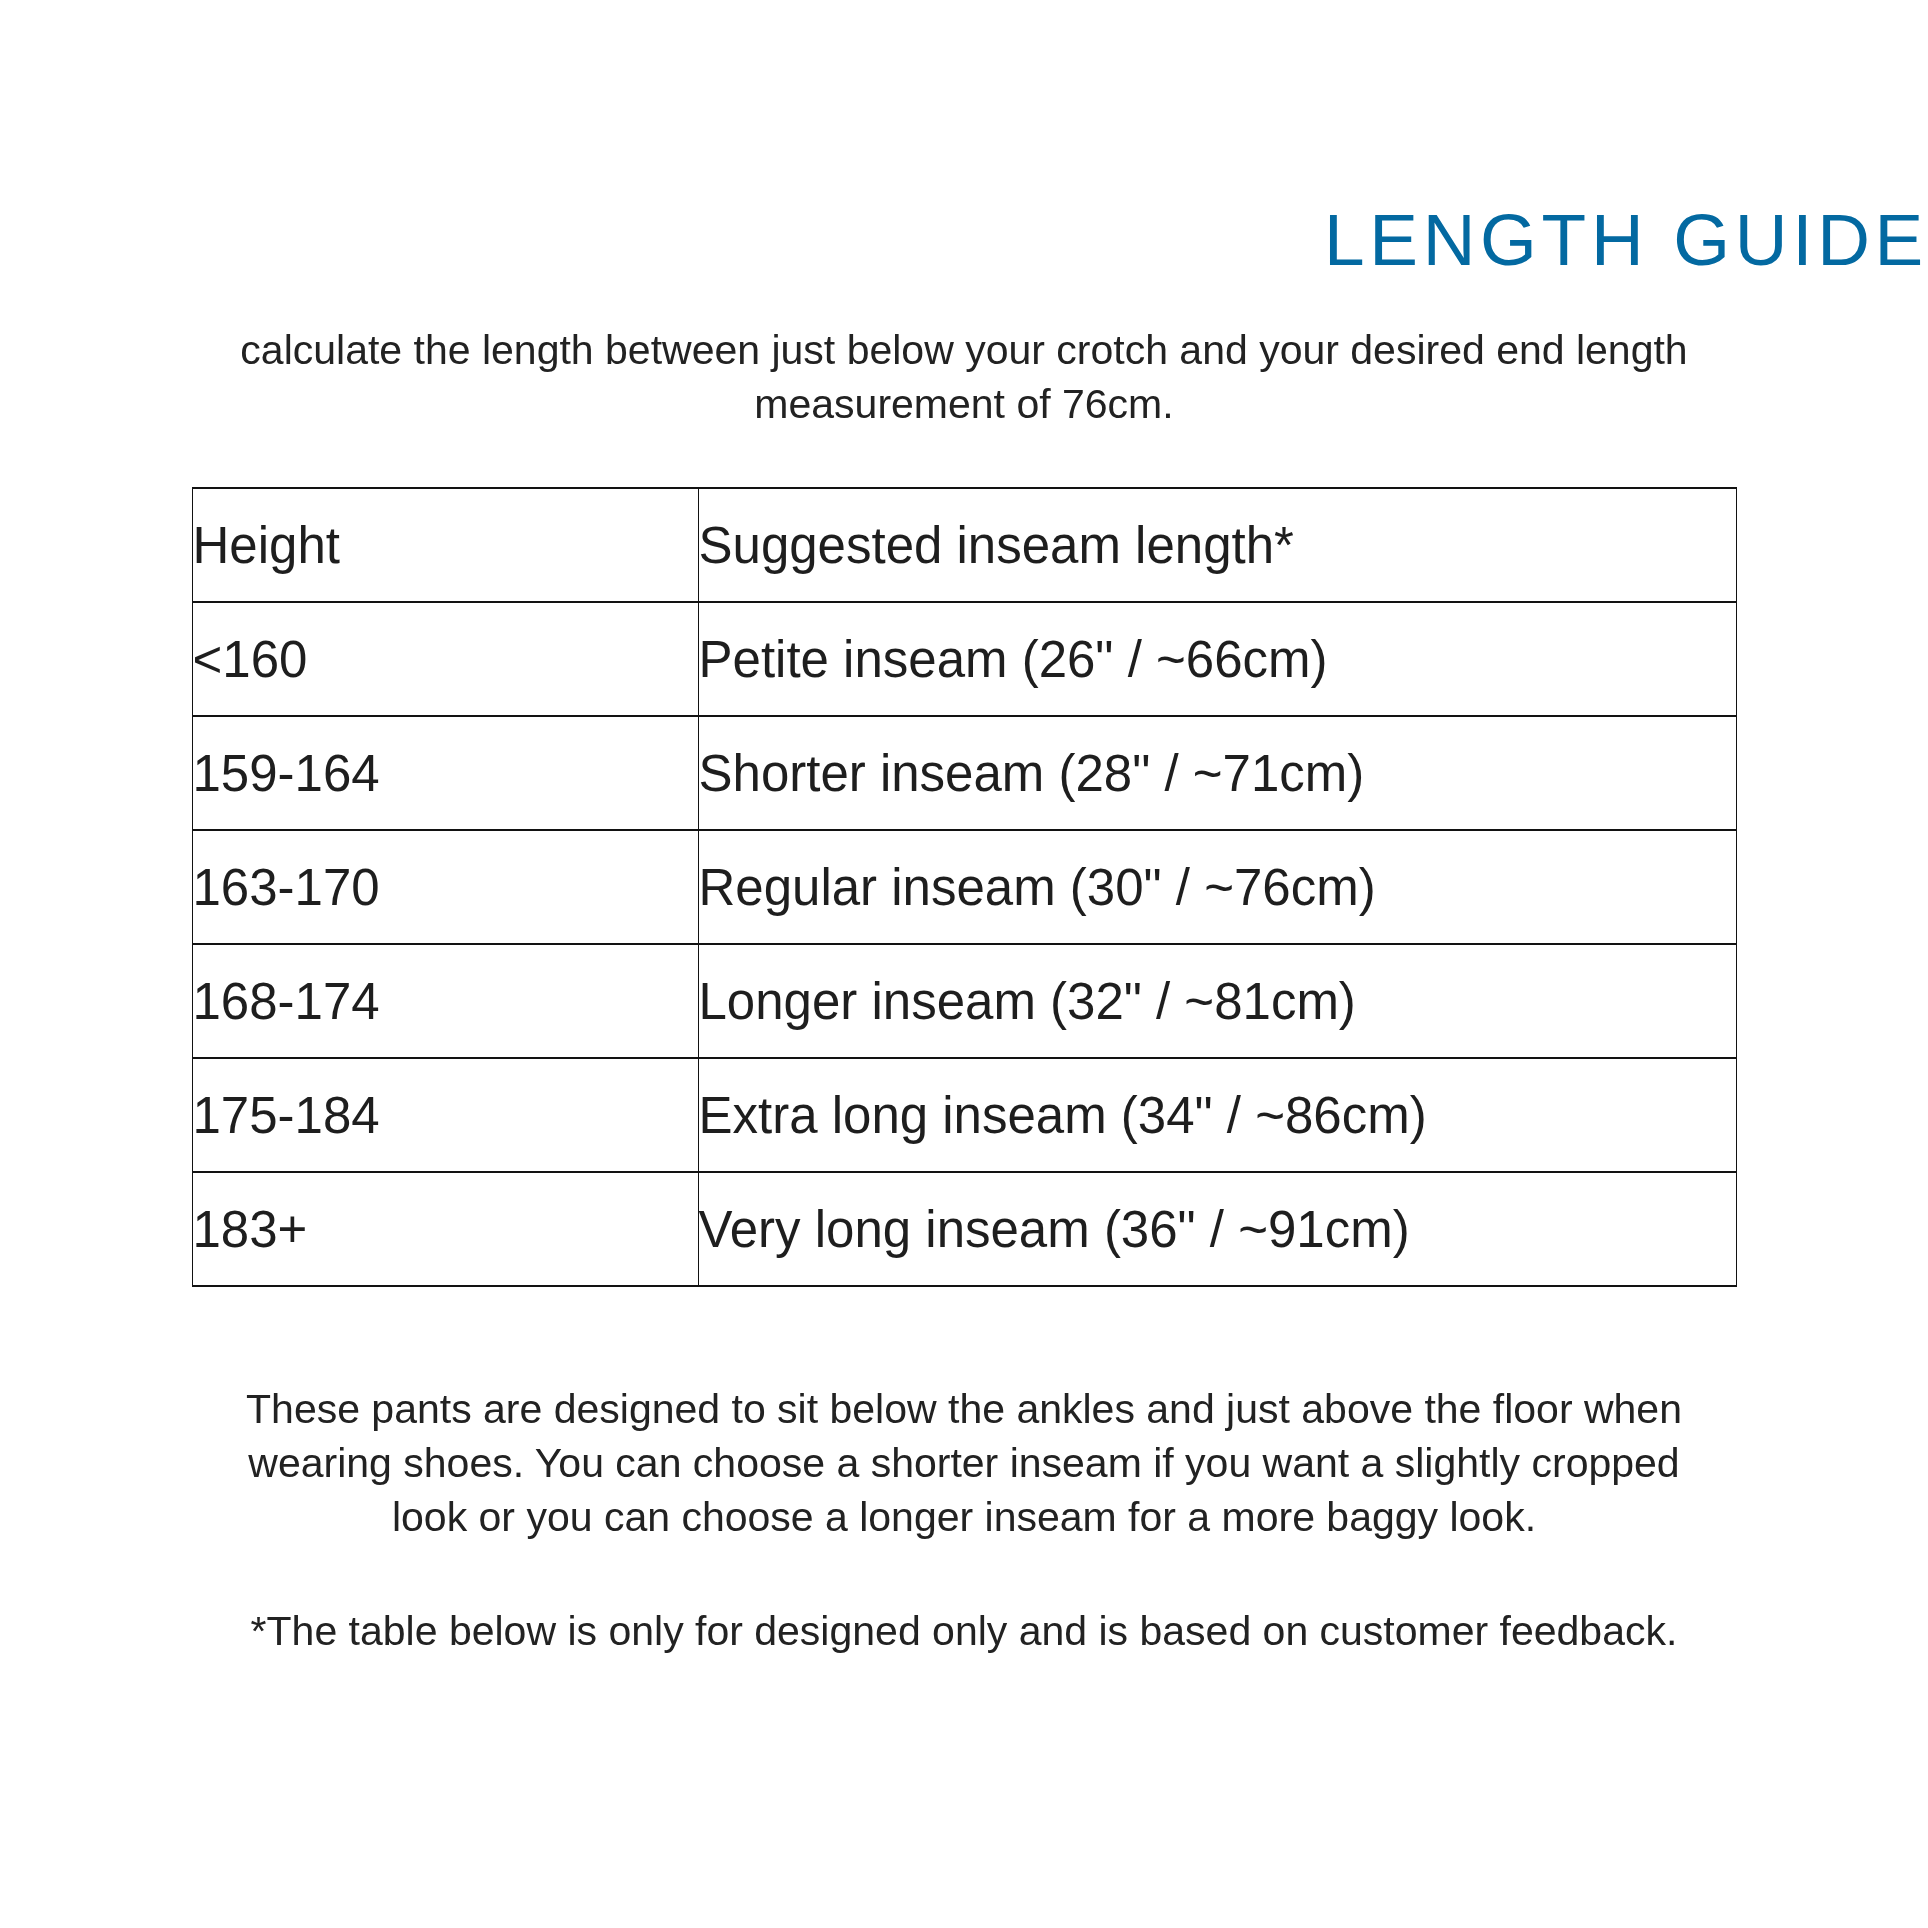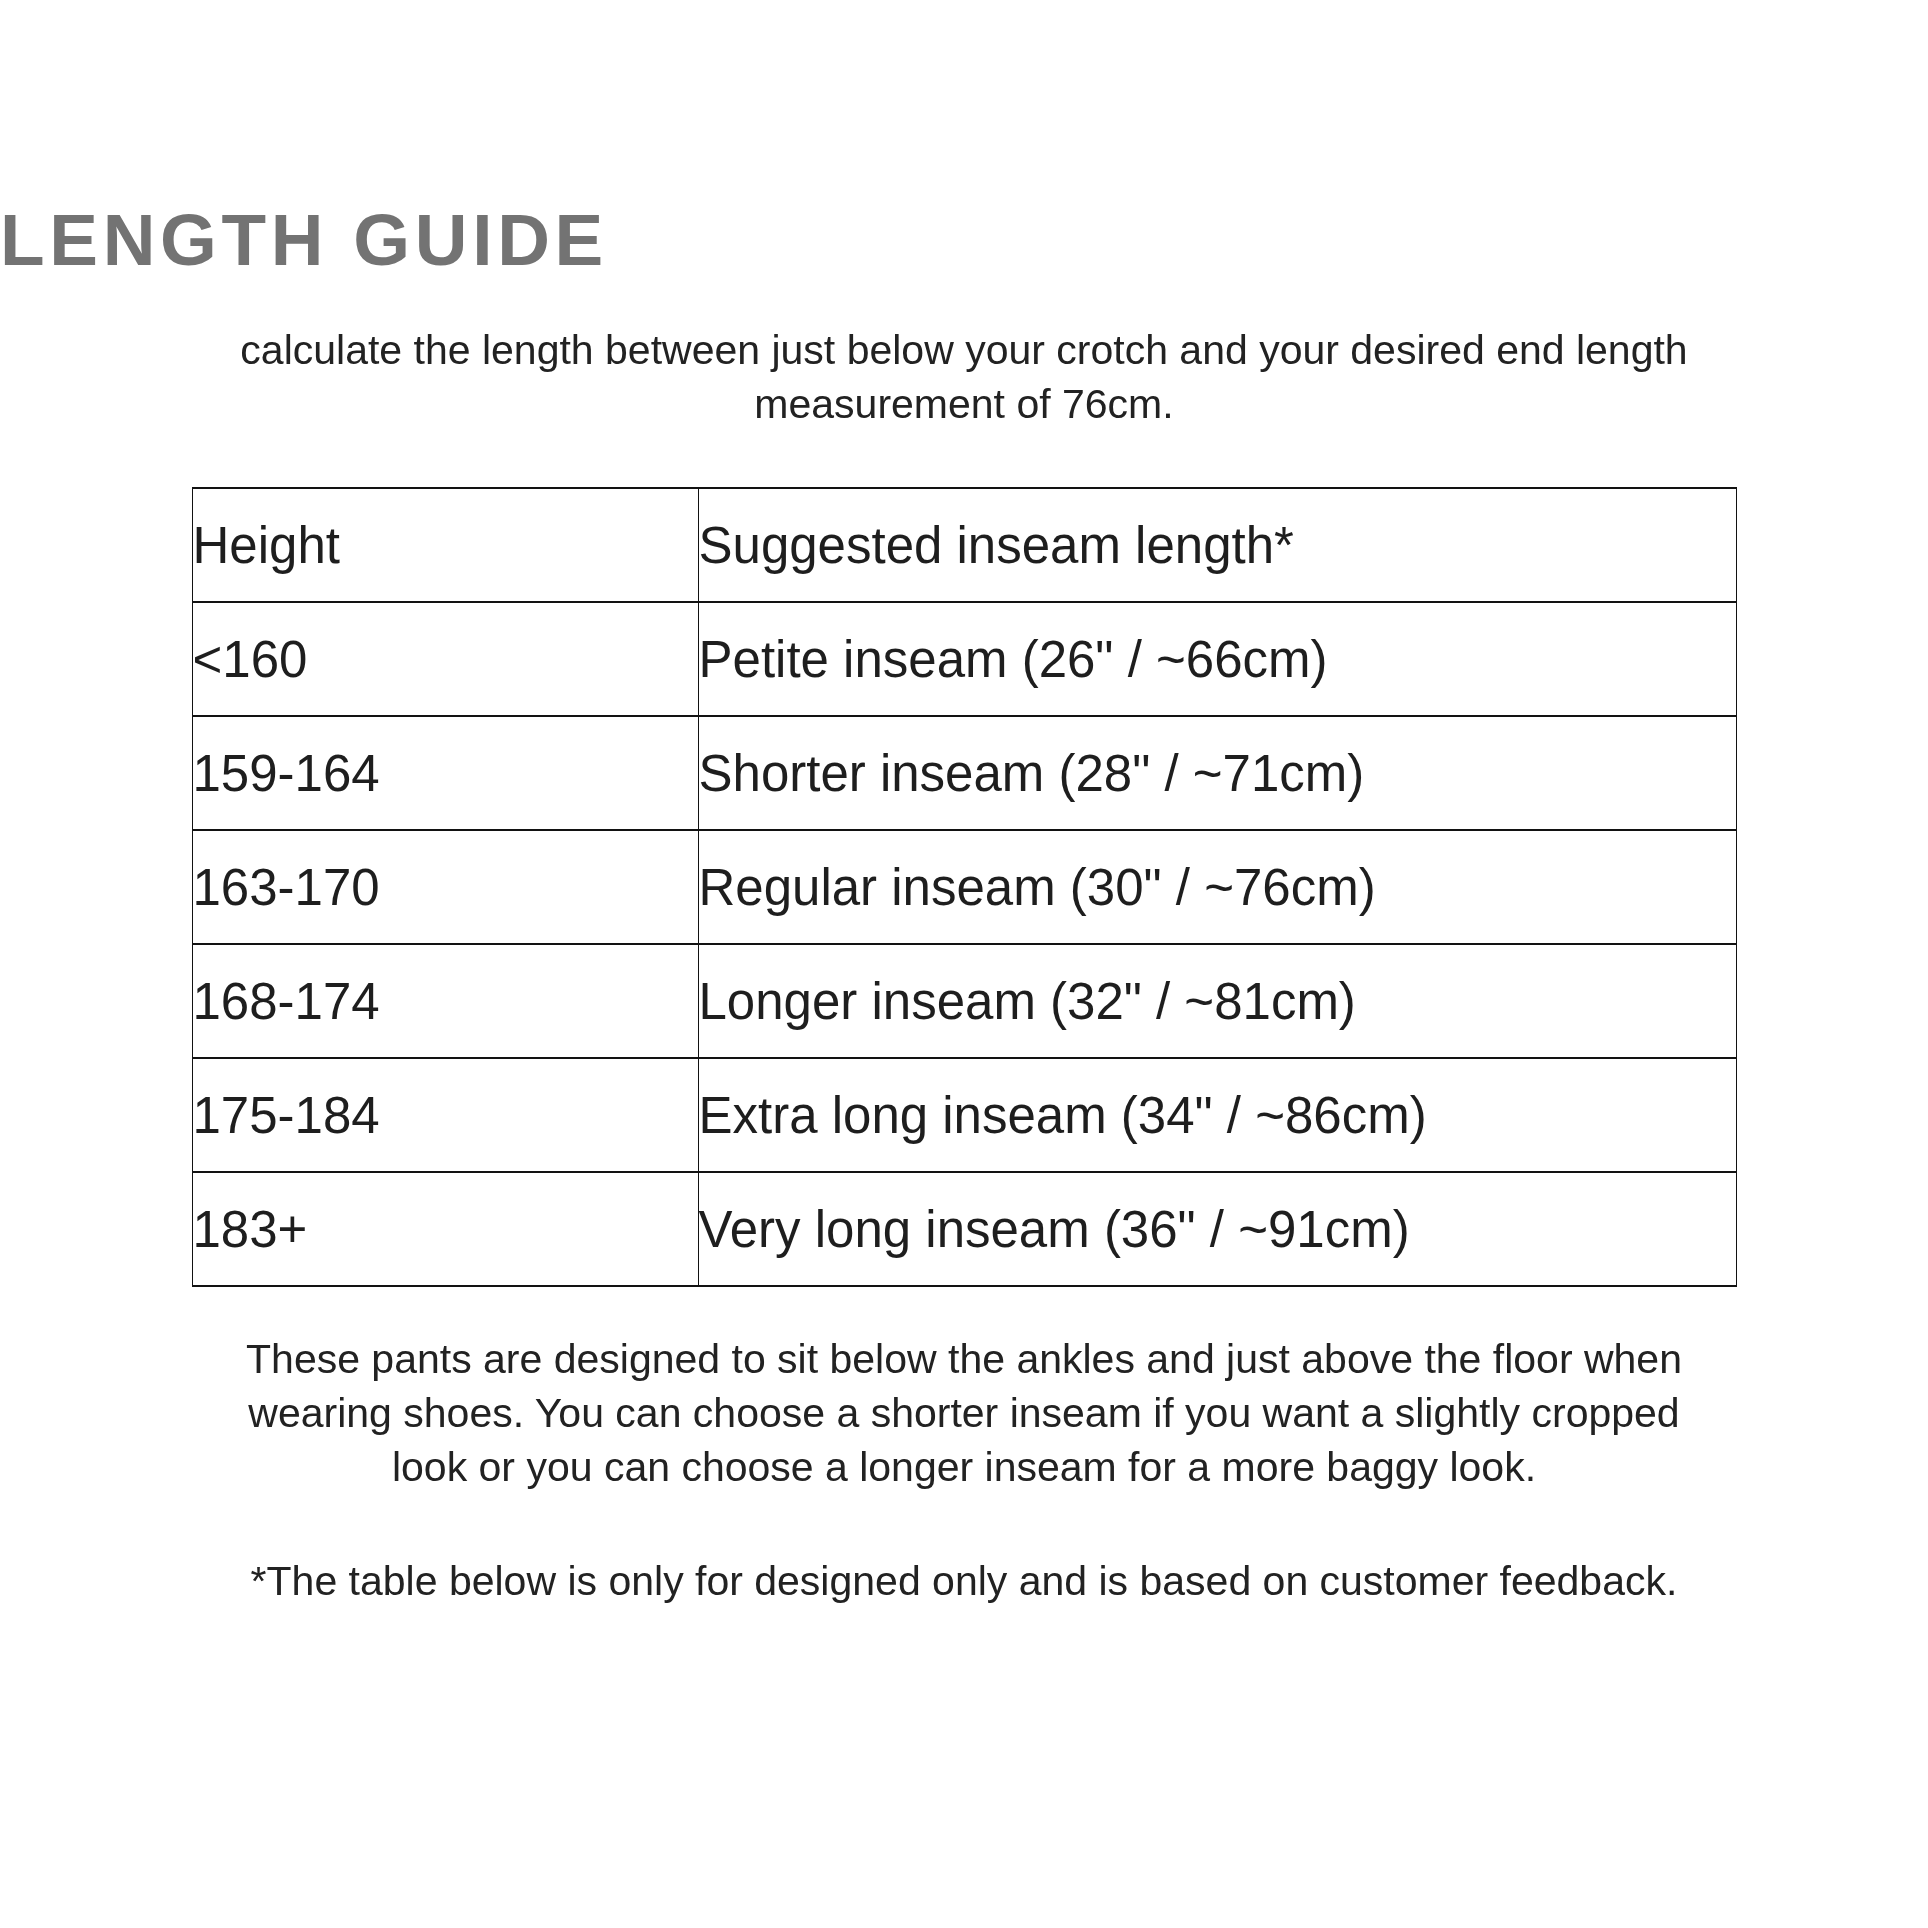--- a/index.html
+++ b/index.html
@@ -12,26 +12,26 @@
     width: 1928px;
     height: 1928px;
     background: #ffffff;
     font-family: "Liberation Sans", sans-serif;
     font-weight: 300;
     color: #1e1e1e;
     overflow: hidden;
   }
   .title {
     margin: 200px auto 0 auto;
-    text-align: left;
+    text-align: right;
     font-size: 73px;
-    font-weight: 700;
+    font-weight: 400;
     letter-spacing: 4.7px;
     line-height: 1.1;
-    color: #737373;
+    color: #0369a1;
   }
   .intro {
     margin-top: 43px;
     text-align: center;
     font-size: 41px;
     line-height: 54px;
     color: #222222;
   }
   .intro .line, .note .line {
     display: block;
@@ -49,21 +49,21 @@
     text-align: left;
     vertical-align: middle;
     font-size: 51px;
     font-weight: 300;
     color: #1e1e1e;
     padding: 0;
   }
   .col-height { width: 505px; }
   .col-inseam { width: 1037px; }
   .note {
-    margin-top: 45px;
+    margin-top: 95px;
     text-align: center;
     font-size: 41px;
     line-height: 54px;
     color: #222222;
   }
   .footnote {
     margin-top: 60px;
     text-align: center;
     font-size: 41px;
     line-height: 54px;

